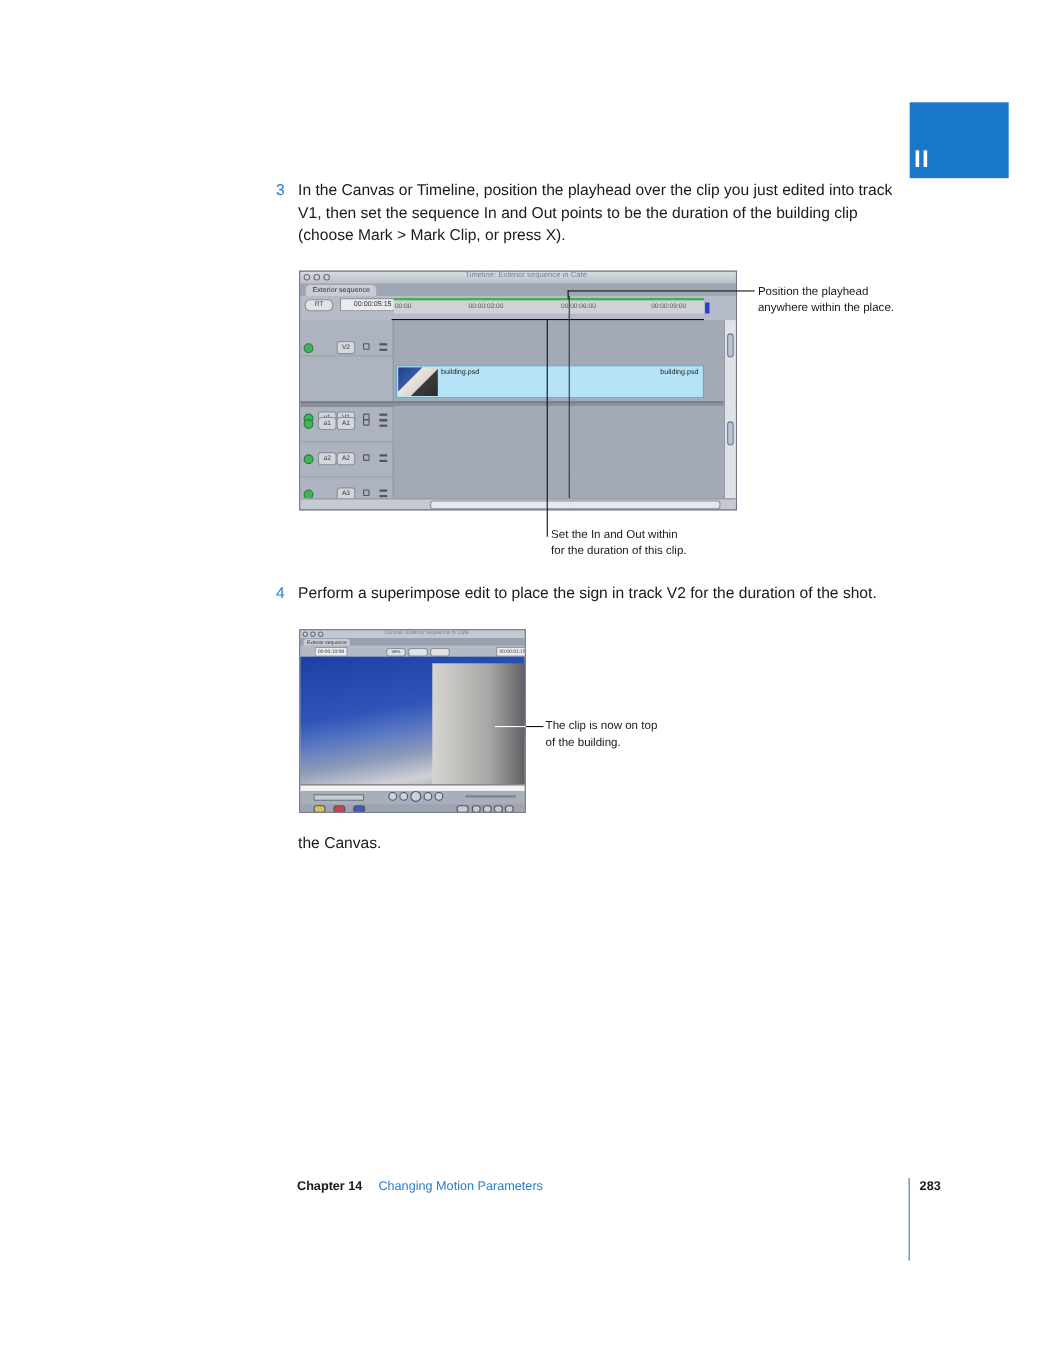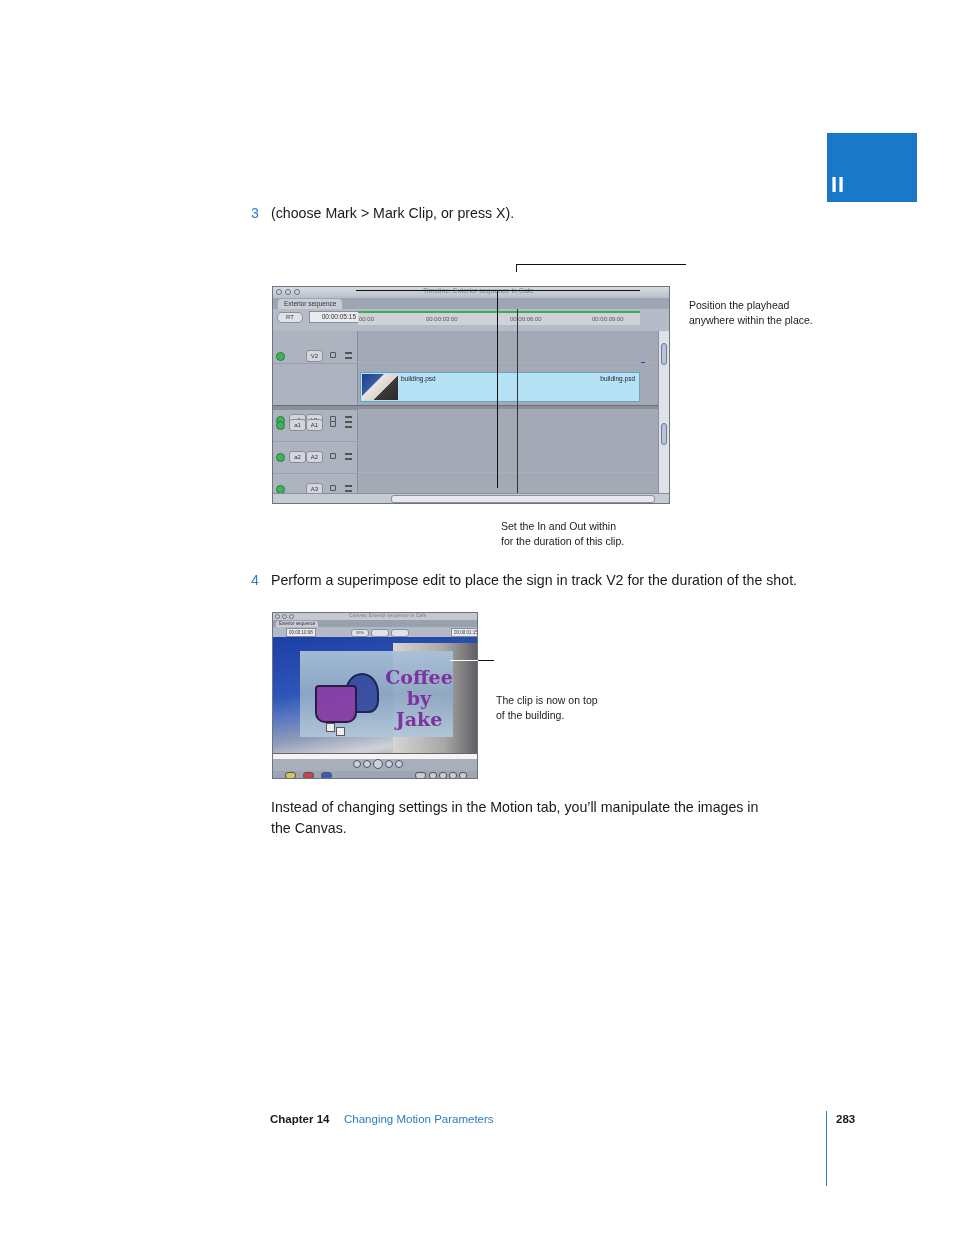--- a/index.html
+++ b/index.html
@@ -1,18 +1,18 @@
 <!DOCTYPE html>
 <html><head>
 <meta charset="utf-8">
 <style>
   html, body { margin:0; padding:0; }
   body { width:954px; height:1235px; background:#ffffff; position:relative; overflow:hidden;
          font-family:"Liberation Sans", "DejaVu Sans", sans-serif; color:#1a1a1a; }
-  .abs { position:absolute;margin-top:40px; }
+  .abs { position:absolute; }
 
   
   .section-tab { left:827px; top:93px; width:90px; height:69px; background:#1a78c9; }
   .section-tab span { position:absolute; left:4px; bottom:4px; color:#fff; font-size:22px; font-weight:bold; letter-spacing:1px; }
 
   .step { font-size:14.2px; line-height:20.5px; color:#1a1a1a; }
   .step-num { position:absolute; left:251px; color:#2a7dc6; font-size:14.2px; }
   .step-text { position:absolute; left:271px; width:560px; }
 
   .callout { font-size:10.5px; line-height:15px; color:#1a1a1a; }
@@ -86,20 +86,22 @@
 </head>
 <body>
 
 <div class="abs section-tab">
   <span>II</span>
 </div>
 
 <div class="abs step" style="top:163px;left:0;width:954px;">
   <span class="step-num">3</span>
   <div class="step-text">
+    <div>In the Canvas or Timeline, position the playhead over the clip you just edited into track</div>
+    <div>V1, then set the sequence In and Out points to be the duration of the building clip</div>
     <div>(choose Mark &gt; Mark Clip, or press X).</div>
   </div>
 </div>
 
 <div class="abs tl">
   <div class="tl-title">
     <div class="lights">
       <i></i>
         <i></i>
         <i></i>
@@ -220,30 +222,20 @@
   </div>
   <div class="cv-ctrl">
     <div class="cv-field" style="left:13px">00:00:10:08</div>
     <div class="cv-pill" style="left:78px">59%</div>
     <div class="cv-pill" style="left:98px"></div>
     <div class="cv-pill" style="left:118px"></div>
     <div class="cv-field" style="left:178px">00:00:01:15</div>
   </div>
   <div class="cv-image">
     <div class="building"></div>
-    <div class="sign">
-      <div class="pot"></div>
-      <div class="mug"></div>
-      <div class="cube" style="left:26px;top:72px"></div>
-      <div class="cube" style="left:36px;top:76px"></div>
-      <div class="sign-text">
-        <div>Coffee</div>
-        <div>by Jake</div>
-      </div>
-    </div>
   </div>
   <div class="cv-scrub"></div>
   <div class="cv-transport">
     <div class="abs" style="left:12px;top:3px;width:44px;height:4px;background:#c9ced6;border:1px solid #6a707a"></div>
     <div class="tbtn" style="left:80px"></div>
     <div class="tbtn" style="left:90px"></div>
     <div class="tbtn" style="left:100px;width:10px;height:10px;top:0"></div>
     <div class="tbtn" style="left:112px"></div>
     <div class="tbtn" style="left:122px"></div>
     <div class="abs" style="left:150px;top:4px;width:46px;height:2px;background:#7d848f"></div>
@@ -261,20 +253,19 @@
 </div>
 
 <div class="line" style="left:450px;top:660px;width:44px;height:1px;background:#fff"></div>
 <div class="line" style="left:478px;top:660px;width:16px;height:1px"></div>
 <div class="abs callout" style="left:496px;top:653px">
   <div>The clip is now on top</div>
   <div>of the building.</div>
 </div>
 
 <div class="abs step" style="left:271px;top:757px;width:560px">
-  <div>Instead of changing settings in the Motion tab, you’ll manipulate the images in</div>
   <div>the Canvas.</div>
 </div>
 
 <div class="abs footer-chapter">Chapter 14</div>
 <div class="abs footer-title">Changing Motion Parameters</div>
 <div class="abs footer-rule"></div>
 <div class="abs footer-page">283</div>
 
 </body></html>

